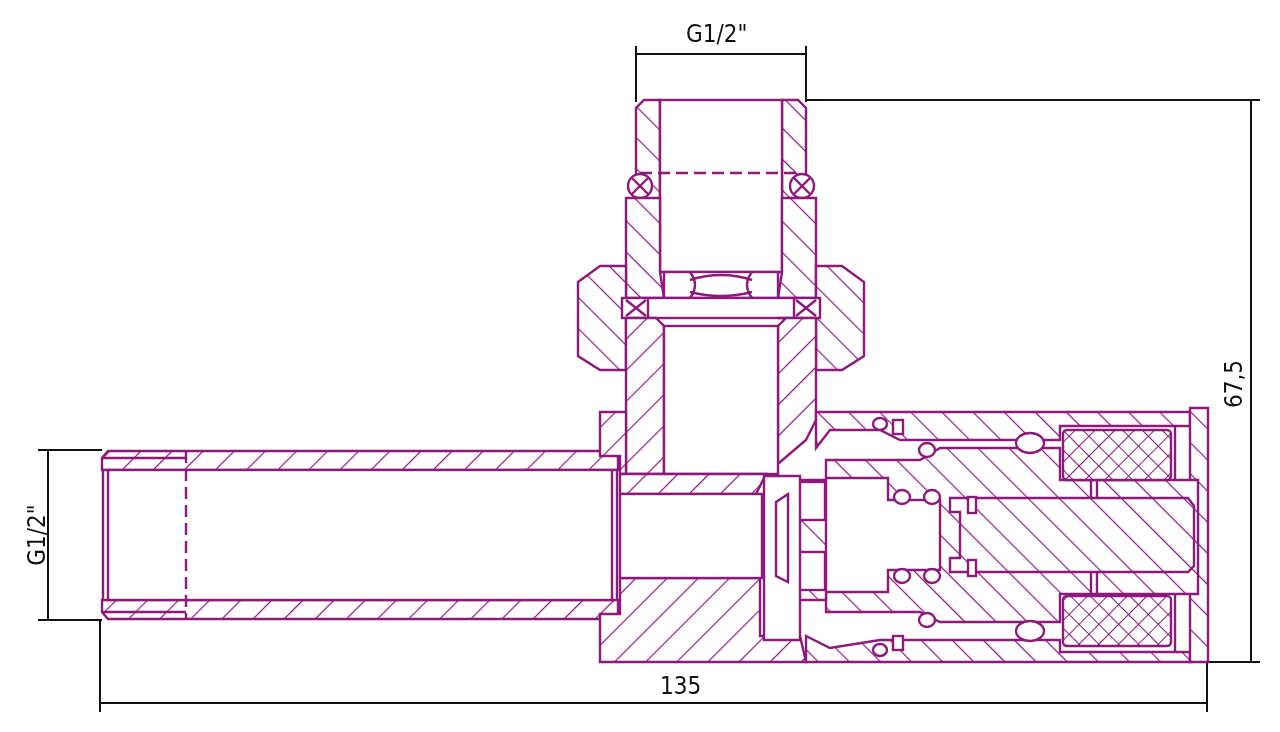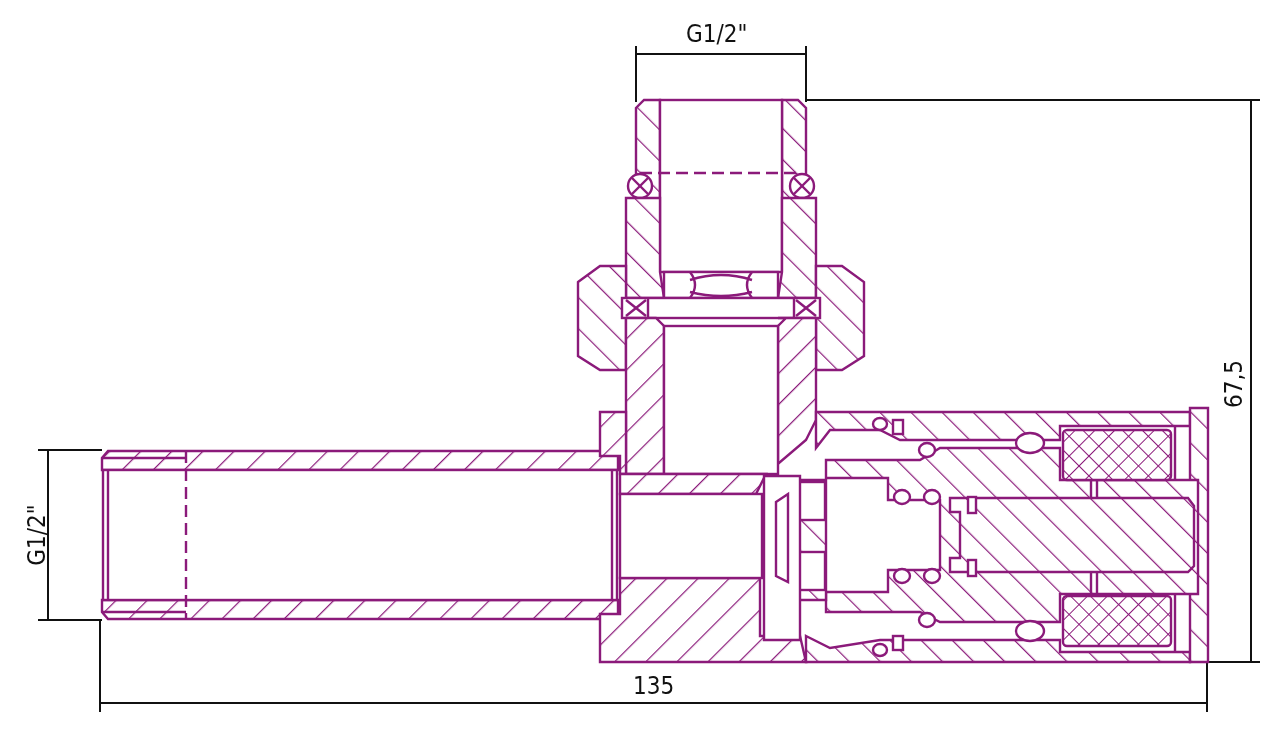--- a/index.html
+++ b/index.html
@@ -156,13 +156,13 @@
     <line class="p" x1="1091" y1="572" x2="1091" y2="594"></line>
     <line class="p" x1="1097" y1="572" x2="1097" y2="594"></line>
     <line class="p" x1="1175" y1="426" x2="1175" y2="480"></line>
     <line class="p" x1="1175" y1="594" x2="1175" y2="652"></line>
   </g>
 </svg>
 
 <div class="dim-label" style="left:686px; top:22px;">G1/2"</div>
 <div class="dim-label" style="left:1210px; top:372px; transform:rotate(-90deg);">67,5</div>
 <div class="dim-label" style="left:6px; top:523px; transform:rotate(-90deg);">G1/2"</div>
-<div class="dim-label" style="left:633px; top:674px;text-align:center;">135</div>
+<div class="dim-label" style="left:660px; top:674px;text-align:center;">135</div>
 
 </body></html>

